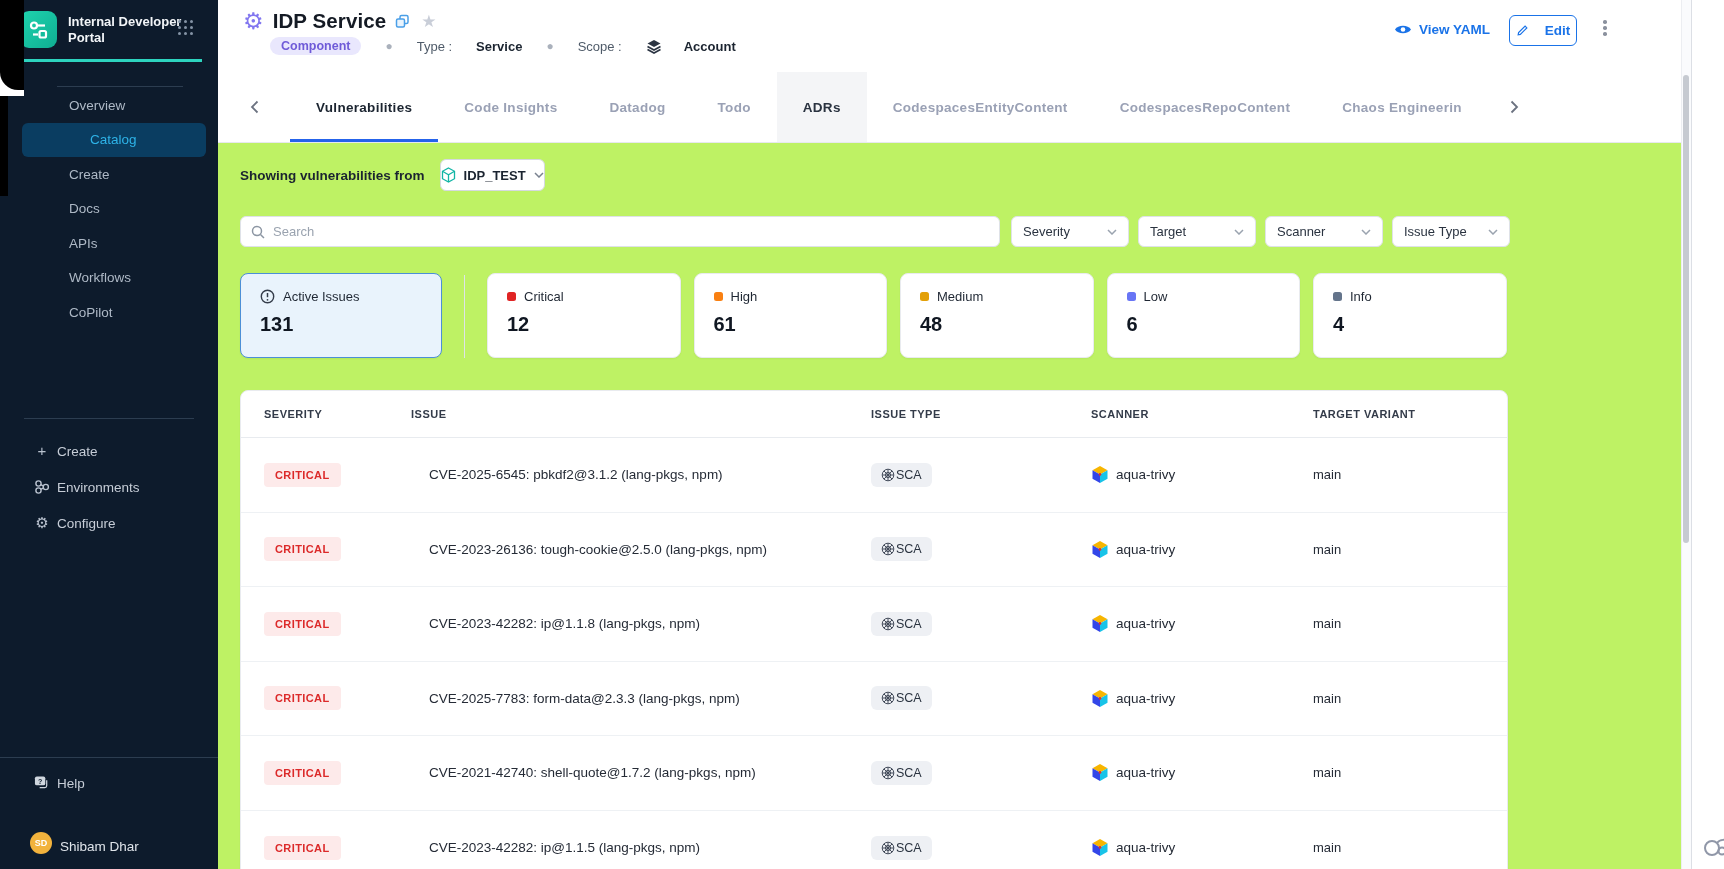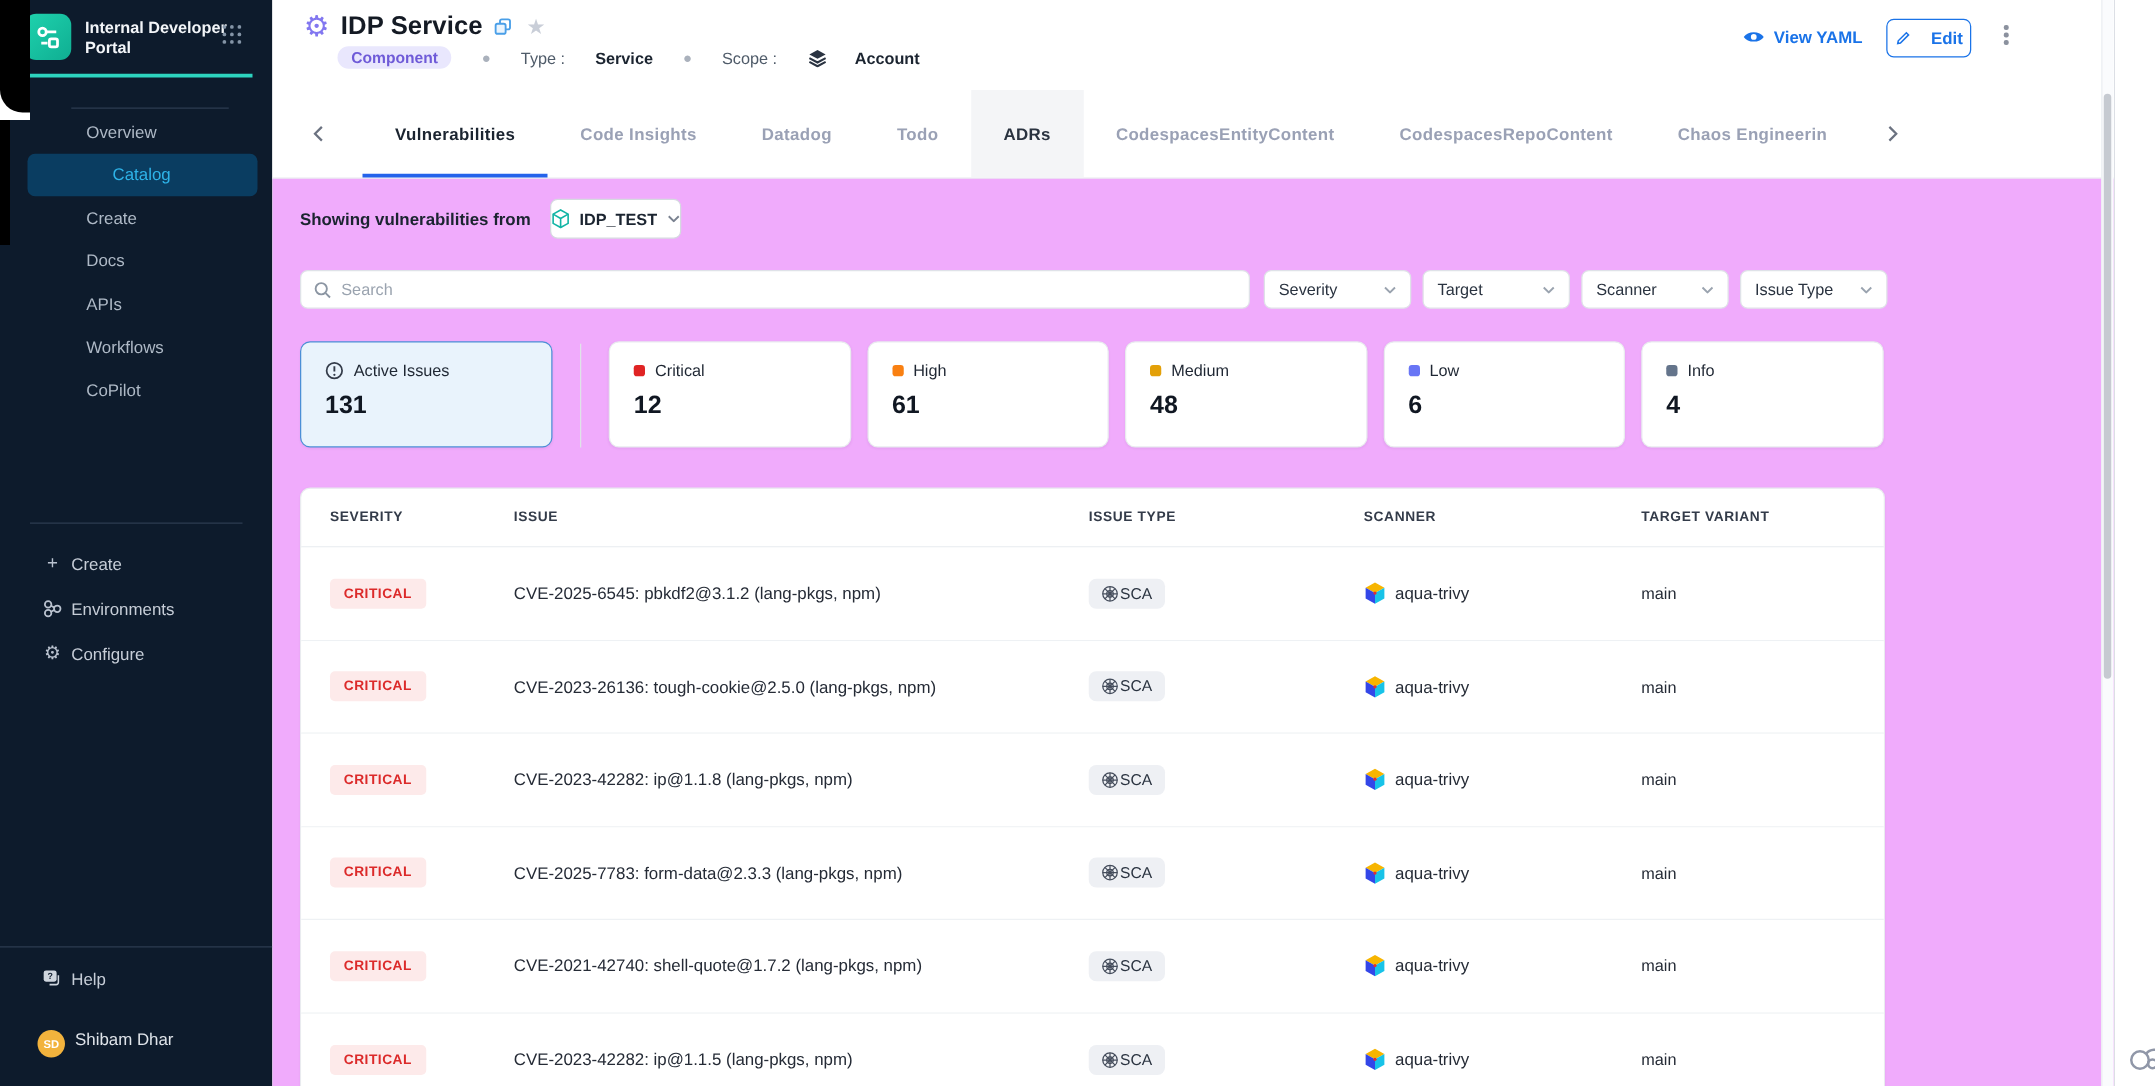--- a/index.html
+++ b/index.html
@@ -34,21 +34,21 @@
 
   .side-bottom-sep { position:absolute; left:24px; top:418px; width:170px; height:1px; background:#2c3d50; }
   .side-secondary { position:absolute; left:0; top:433px; width:218px; }
   .side-row { height:36px; display:flex; align-items:center; gap:0; cursor:pointer; }
   .side-row .s-icon { width:16px; margin-left:34px; margin-right:7px; display:flex; justify-content:center;
                       color:#b9c2cf; font-size:15px; line-height:16px; }
   .side-row .s-label { font-size:13.5px; color:#c6cdd7; }
 
   .help-sep { position:absolute; left:0; top:757px; width:218px; height:1px; background:#2c3d50; }
   .help-row { position:absolute; left:0; top:765px; width:218px; height:36px; display:flex; align-items:center; }
-  .user-row { position:absolute; left:0; top:824px; width:238px; height:30px; display:flex; align-items:flex-start; }
+  .user-row { position:absolute; left:0; top:824px; width:238px; height:30px; display:flex; align-items:flex-end; }
   .avatar { width:22px; height:22px; border-radius:50%; background:#f2b33d; margin-left:30px; margin-right:8px;
             display:flex; align-items:center; justify-content:center; color:#fff; font-size:9px; font-weight:700; }
   .user-name { font-size:13.5px; color:#dfe4ea; }
 
   
   .main { position:absolute; left:218px; top:0; width:1474px; height:100%; background:#fff; }
 
   .page-head { position:absolute; left:0; top:0; width:100%; height:72px; background:#fff; }
   .title-row { position:absolute; left:25px; top:9px; display:flex; align-items:center; gap:9px; }
   .gear-glyph { font-size:23px; color:#8277f0; line-height:24px; }
@@ -78,21 +78,21 @@
                 color:#6b7280; cursor:pointer; }
   .tab-scroll.right { position:absolute; right:158px; top:0; height:100%; }
   .tabs-list { display:flex; margin-left:16px; }
   .tab { position:relative; display:flex; align-items:center; padding:0 26px; font-size:13.5px; font-weight:600;
          color:#9aa1b5; letter-spacing:.3px; cursor:pointer; white-space:nowrap; }
   .tab.active { color:#1b2430; font-weight:700; }
   .tab.active::after { content:""; position:absolute; left:0; right:0; bottom:0; height:3.5px; background:#2563eb; }
   .tab.highlight { background:#f4f5f7; color:#2a3340; }
 
   
-  .content { position:absolute; left:0; top:143px; width:100%; height:726px; background:#f0abfc; }
+  .content { position:absolute; left:0; top:143px; width:100%; height:726px; background:#bef264; }
 
   .showing-row { position:absolute; left:22px; top:16px; display:flex; align-items:center; gap:15px; }
   .showing-label { font-size:13.5px; font-weight:700; color:#1b2430; }
   .project-select { height:32px; background:#fff; border:1px solid #d5d9e0; border-radius:6px;
                     display:flex; align-items:center; gap:8px; padding:0 0; cursor:pointer; }
   .project-name { font-size:13px; font-weight:600; color:#1b2430; }
 
   .filter-row { position:absolute; left:22px; top:73px; display:flex; gap:10px; }
   .search-box { width:760px; height:31px; background:#fff; border:1px solid #dfe2e8; border-radius:6px;
                 display:flex; align-items:center; padding:0 10px; gap:8px; }
@@ -117,21 +117,21 @@
   
   .table-card { position:absolute; left:22px; top:247px; width:1268px; height:500px; background:#fff;
                 border:1px solid #e9ebef; border-radius:8px 8px 0 0; box-shadow:0 1px 2px rgba(16,24,40,.05); }
   .thead, .trow { display:grid; grid-template-columns:147px 460px 220px 222px 1fr; padding-left:23px; align-items:center; }
   .thead { height:47px; border-bottom:1px solid #e8ebef; }
   .thead div { font-size:11px; font-weight:700; color:#333b49; letter-spacing:.5px; }
   .trow { height:74.5px; border-bottom:1px solid #eef1f4; background:#fff; }
   .trow:last-child { border-bottom:none; }
   .sev-badge { display:inline-block; background:#fdeaea; color:#dc2a2a; font-size:11px; font-weight:700;
                letter-spacing:.4px; border-radius:4px; padding:6px 11px; }
-  .cell.issue { font-size:13.5px; color:#252b36; }
+  .cell.issue { font-size:13.5px; color:#252b36;margin-left:18px; }
   .type-pill { display:inline-flex; align-items:center; gap:1px; background:#eef0f4; border-radius:6px;
                padding:5px 10px; font-size:12.5px; color:#2a3340; }
   .cell.scanner { display:flex; align-items:center; gap:7px; font-size:13.5px; color:#252b36; }
   .cell.target { font-size:13px; color:#252b36; }
 
   
   .v-scroll-track { position:absolute; right:0; top:0; width:10px; height:100%; background:#fafbfd; border-left:1px solid #eceef2; }
   .v-scroll-thumb { position:absolute; right:2px; top:75px; width:6px; height:468px; background:#c6cad1; border-radius:3px; }
   .outside-widget { position:absolute; left:1700px; top:832px; color:#9097a8; }
 

